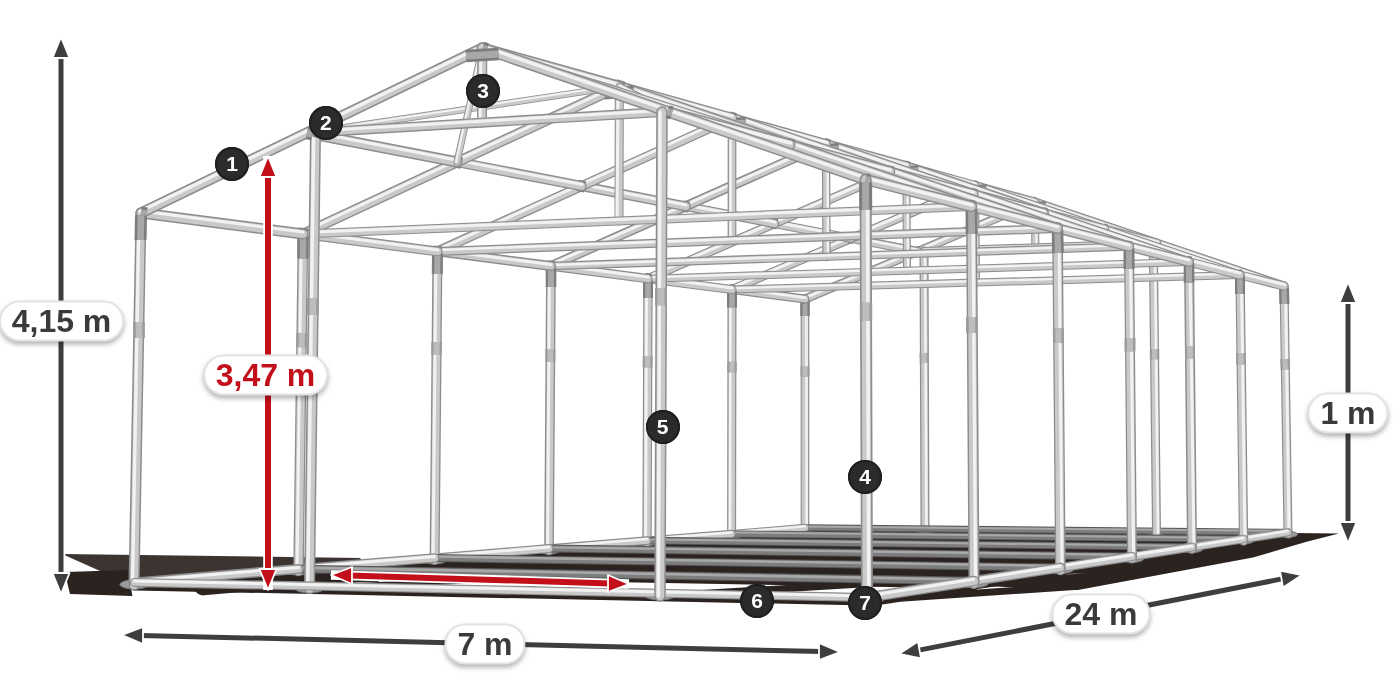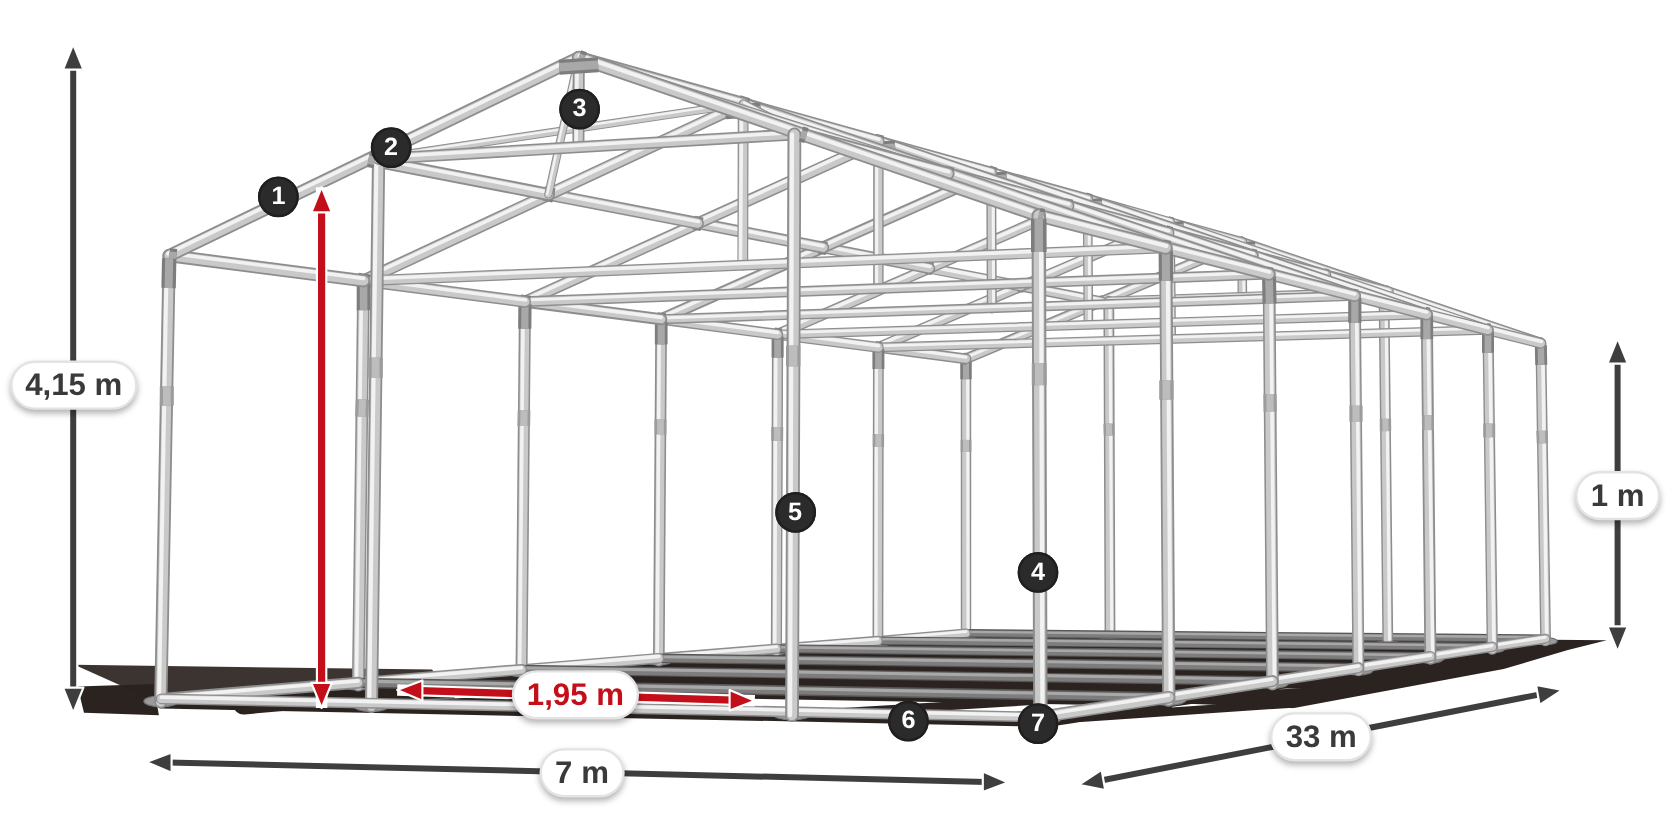--- a/index.html
+++ b/index.html
@@ -1,21 +1,21 @@
 <!DOCTYPE html>
 <html><head>
 <meta charset="utf-8">
 <style>
   html,body { margin:0; padding:0; background:#ffffff; }
   #stage { position:relative; width:1400px; height:700px; overflow:hidden;
            font-family:"Liberation Sans", sans-serif; background:#ffffff; }
   #stage svg { position:absolute; left:0; top:0; }
   .pill { position:absolute; transform:translate(-50%,-50%); background:#ffffff;
           border:2px solid #e3e3e3; border-radius:21px; height:37px; line-height:37px;
-          padding:0 11px; font-size:26px; font-weight:bold; white-space:nowrap;
+          padding:0 11px; font-size:32px; font-weight:bold; white-space:nowrap;
           box-shadow:0 3px 5px rgba(0,0,0,0.30); color:#3a3a3a; }
   .pill.red { color:#c30f1a; }
   .badge { position:absolute; transform:translate(-50%,-50%); width:34px; height:34px;
            border-radius:50%; background:#2b2b2b; color:#ffffff; text-align:center;
            line-height:34px; font-size:21px; font-weight:bold;
            box-shadow:inset 0 0 0 2px #1f1f1f; }
 </style>
 </head>
 <body>
 
@@ -545,23 +545,23 @@
         </g>
         <g>
           <line x1="331" y1="575" x2="629" y2="584" stroke="#ffffff" stroke-width="9.6"></line>
           <line x1="349" y1="575.5" x2="611" y2="583.5" stroke="#c30f1a" stroke-width="6"></line>
           <polygon points="331,575 352,584 352,567" fill="#c30f1a" stroke="#ffffff" stroke-width="1.8" stroke-linejoin="round"></polygon>
           <polygon points="629,584 608,592 608,575" fill="#c30f1a" stroke="#ffffff" stroke-width="1.8" stroke-linejoin="round"></polygon>
         </g>
       </g>
     </svg>
 <div class="pill dark" style="left:61.5px;top:320.5px"><span>4,15 m</span></div>
-<div class="pill red" style="left:479.5px;top:579px"><span>1,95 m</span></div>
+<div class="pill red" style="left:265.5px;top:374.5px"><span>3,47 m</span></div>
 <div class="pill dark" style="left:485px;top:643.5px"><span>7 m</span></div>
-<div class="pill dark" style="left:1101px;top:614px"><span>33 m</span></div>
+<div class="pill dark" style="left:1101px;top:614px"><span>24 m</span></div>
 <div class="pill dark" style="left:1348px;top:413px"><span>1 m</span></div>
 <div class="badge" style="left:232px;top:164px"><span>1</span></div>
 <div class="badge" style="left:325.8px;top:123px"><span>2</span></div>
 <div class="badge" style="left:483px;top:90.5px"><span>3</span></div>
 <div class="badge" style="left:865px;top:477px"><span>4</span></div>
 <div class="badge" style="left:662.5px;top:426.5px"><span>5</span></div>
 <div class="badge" style="left:757px;top:600.5px"><span>6</span></div>
 <div class="badge" style="left:865px;top:602.5px"><span>7</span></div>
 </div>
 

